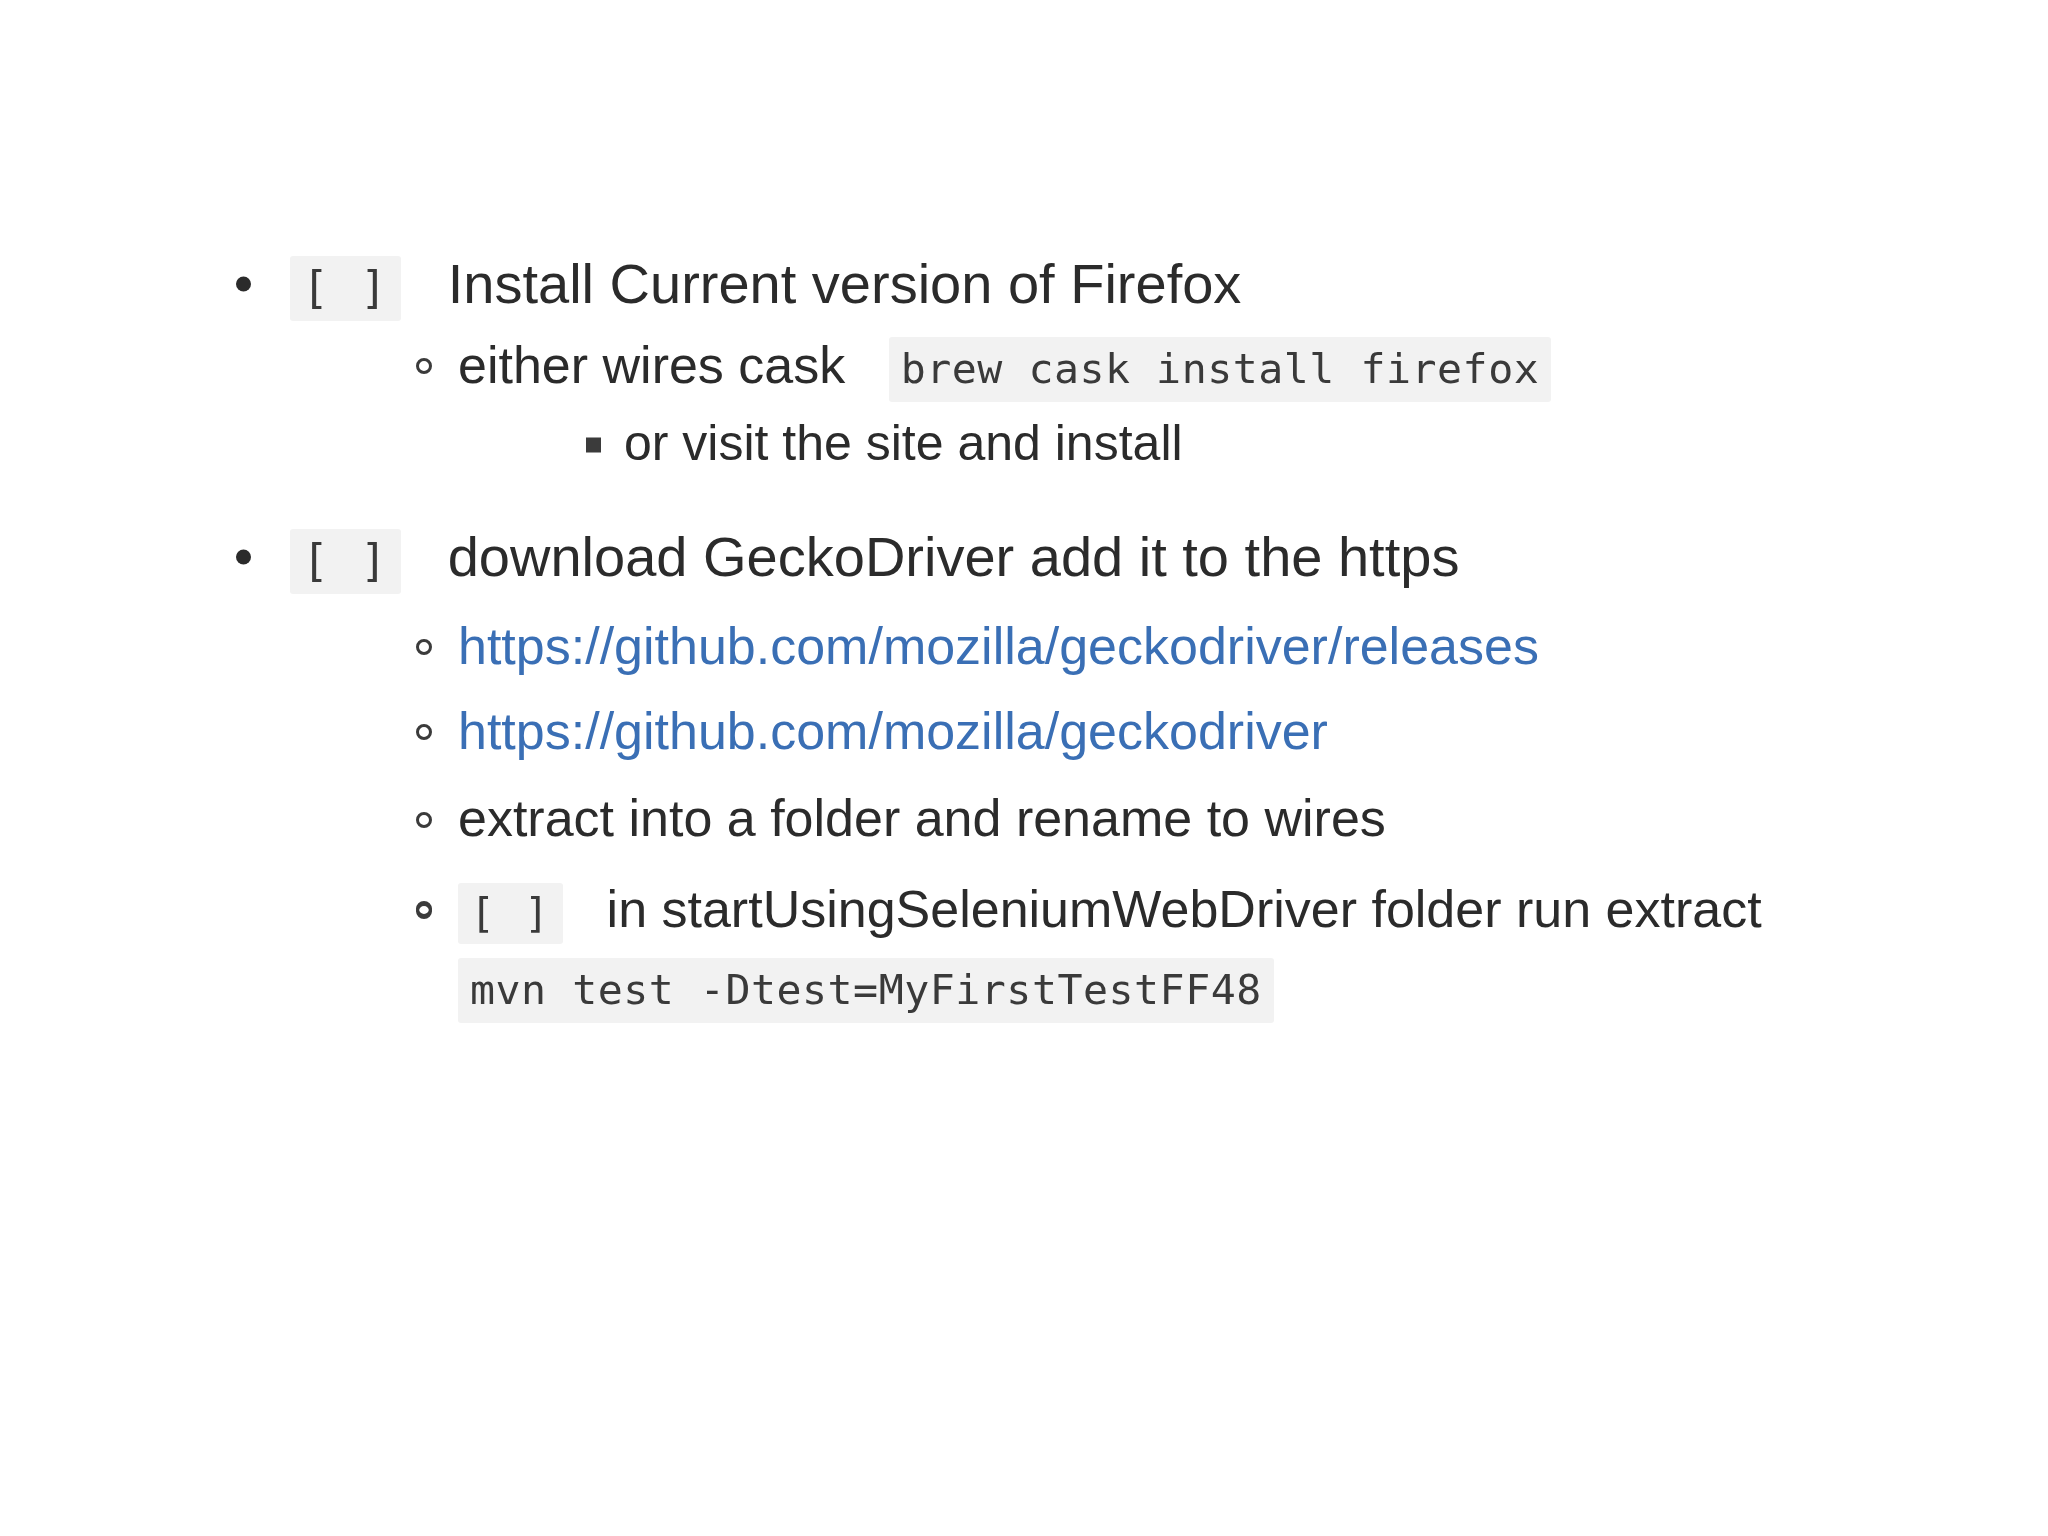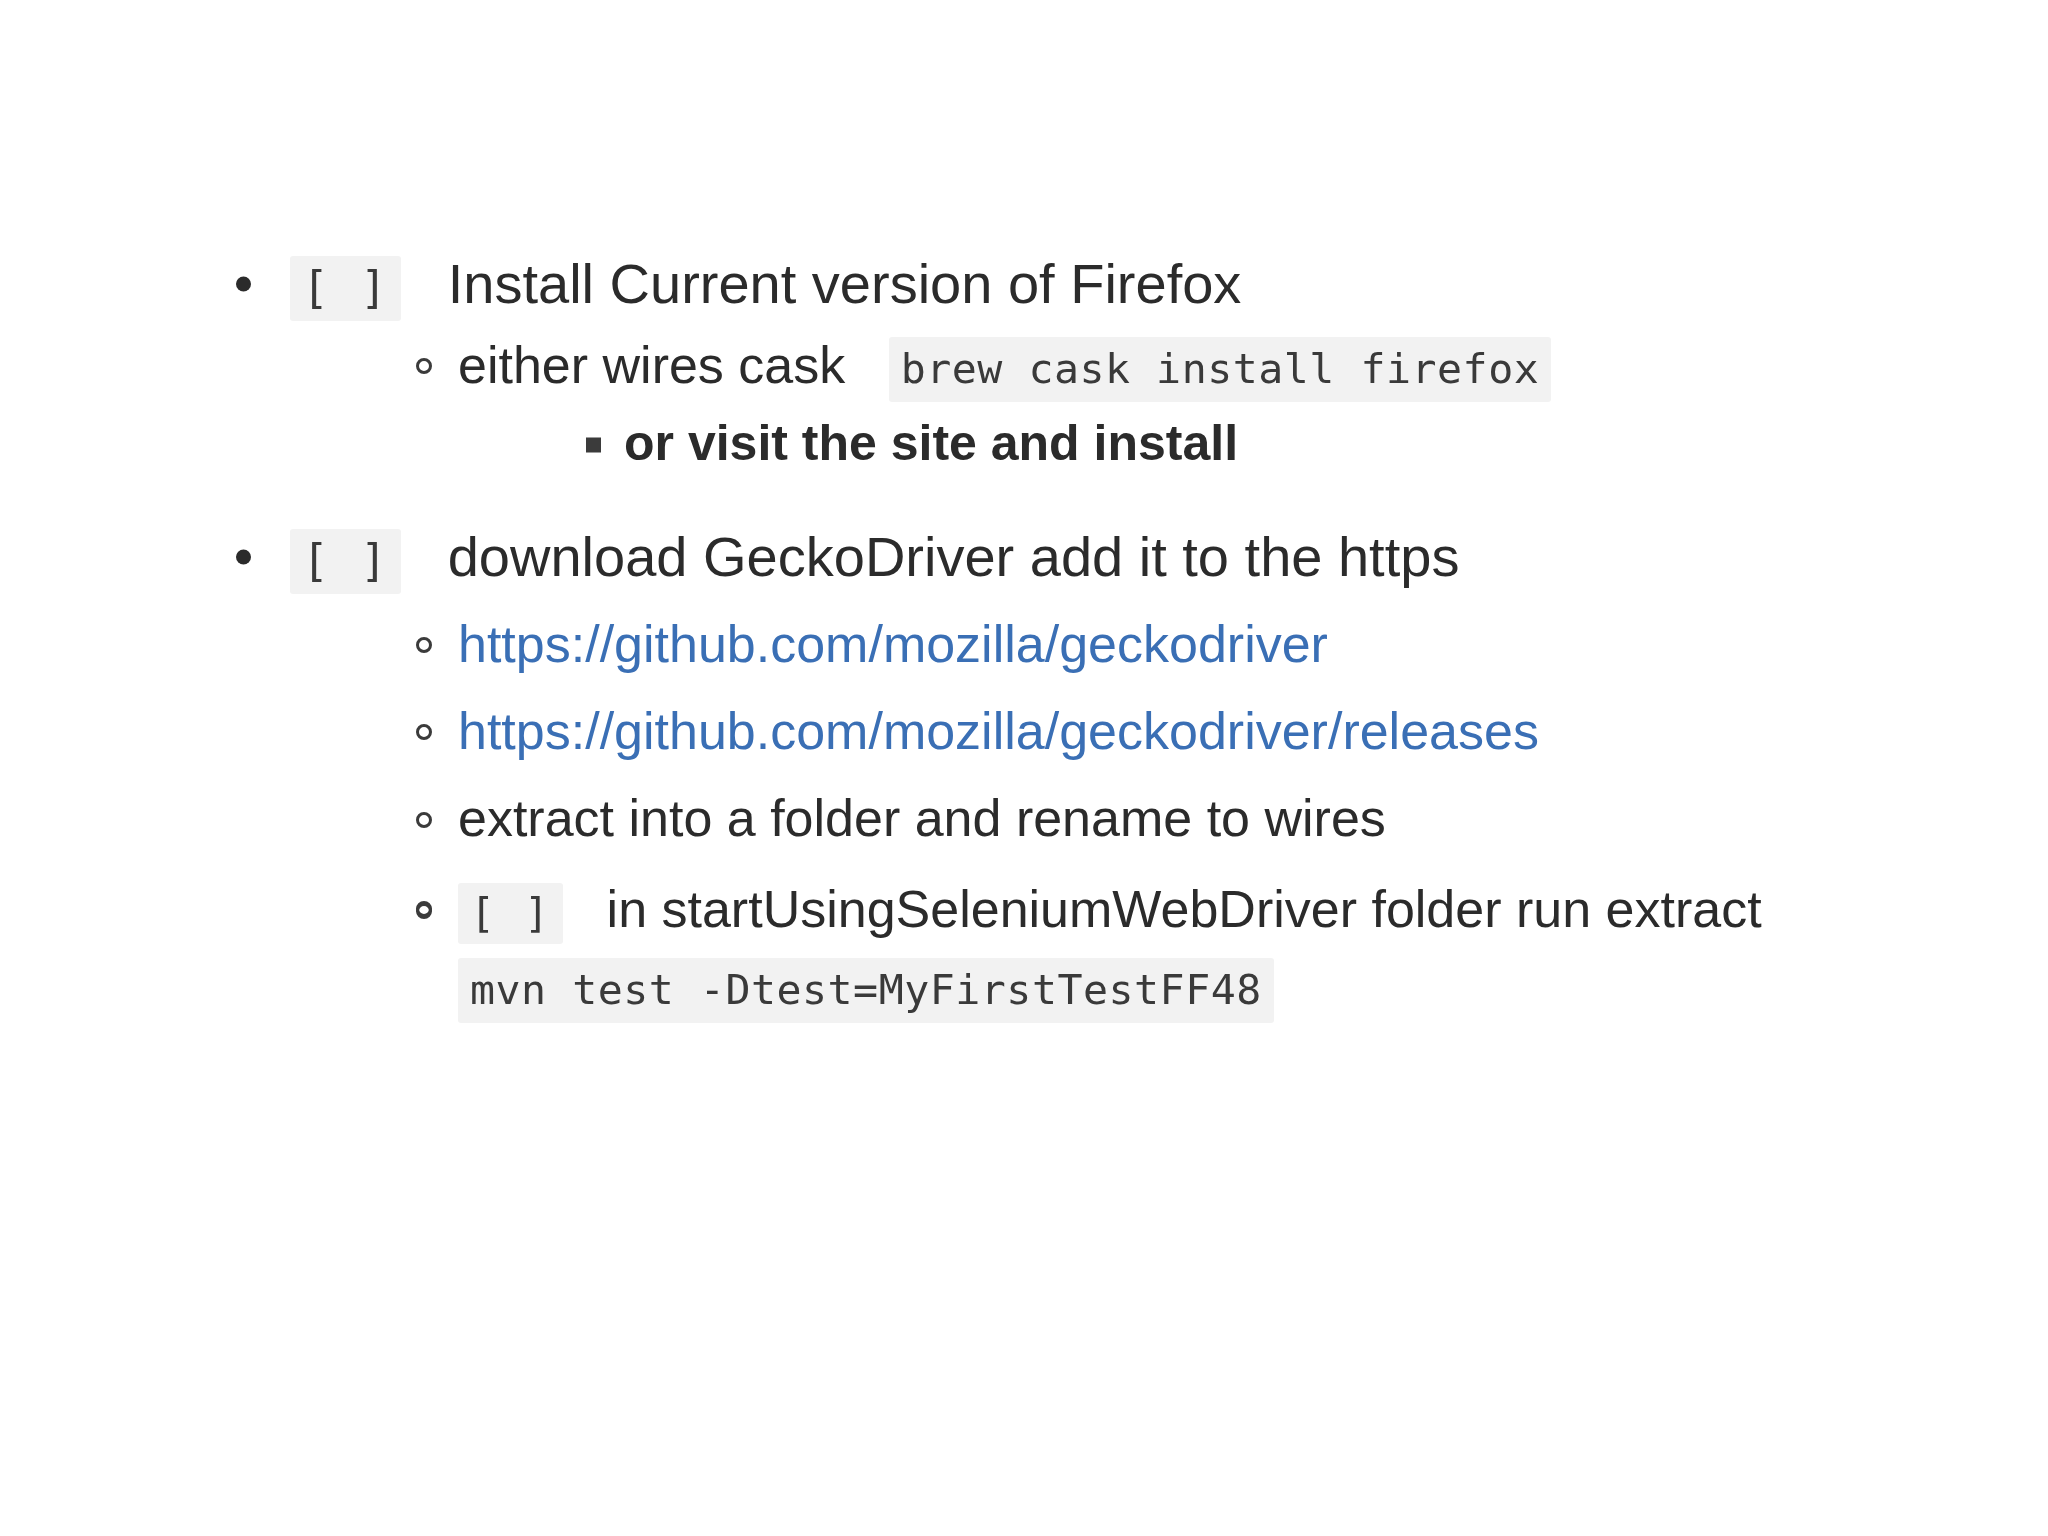--- a/index.html
+++ b/index.html
@@ -82,21 +82,20 @@
     margin: 0;
     padding: 0;
   }
   li.item3 {
     position: relative;
     padding-left: 46px;
     margin-left: 120px;
     font-size: 50px;
     line-height: 1.06;
     margin-top: 24px;
-    font-weight: bold;
   }
   li.item3 > .bul {
     position: absolute;
     left: 8px;
     top: 0.56em;
     width: 15px;
     height: 15px;
     background: #3b3b3b;
     transform: translateY(-50%);
   }
@@ -164,28 +163,28 @@
     </li>
 
     <li class="item1" style="margin-top:58px;">
       <span class="bul"></span>
       <code class="chip box">[ ]</code>
       <span class="spacer-sm"></span>
       <span class="txt">download GeckoDriver add it to the https</span>
 
       <ul class="lvl2">
 
+        <li class="item2" style="margin-top:32px;">
+          <span class="bul"></span>
+          <a class="link" href="#">https://github.com/mozilla/geckodriver/releases</a>
+        </li>
+
         <li class="item2" style="margin-top:30px;">
           <span class="bul"></span>
           <a class="link" href="#">https://github.com/mozilla/geckodriver</a>
-        </li>
-
-        <li class="item2" style="margin-top:32px;">
-          <span class="bul"></span>
-          <a class="link" href="#">https://github.com/mozilla/geckodriver/releases</a>
         </li>
 
         <li class="item2" style="margin-top:32px;">
           <span class="bul"></span>
           <span class="txt">extract into a folder and rename to wires</span>
         </li>
 
 
         <li class="item2 codeline" style="margin-top:34px;">
           <span class="bul"></span>

